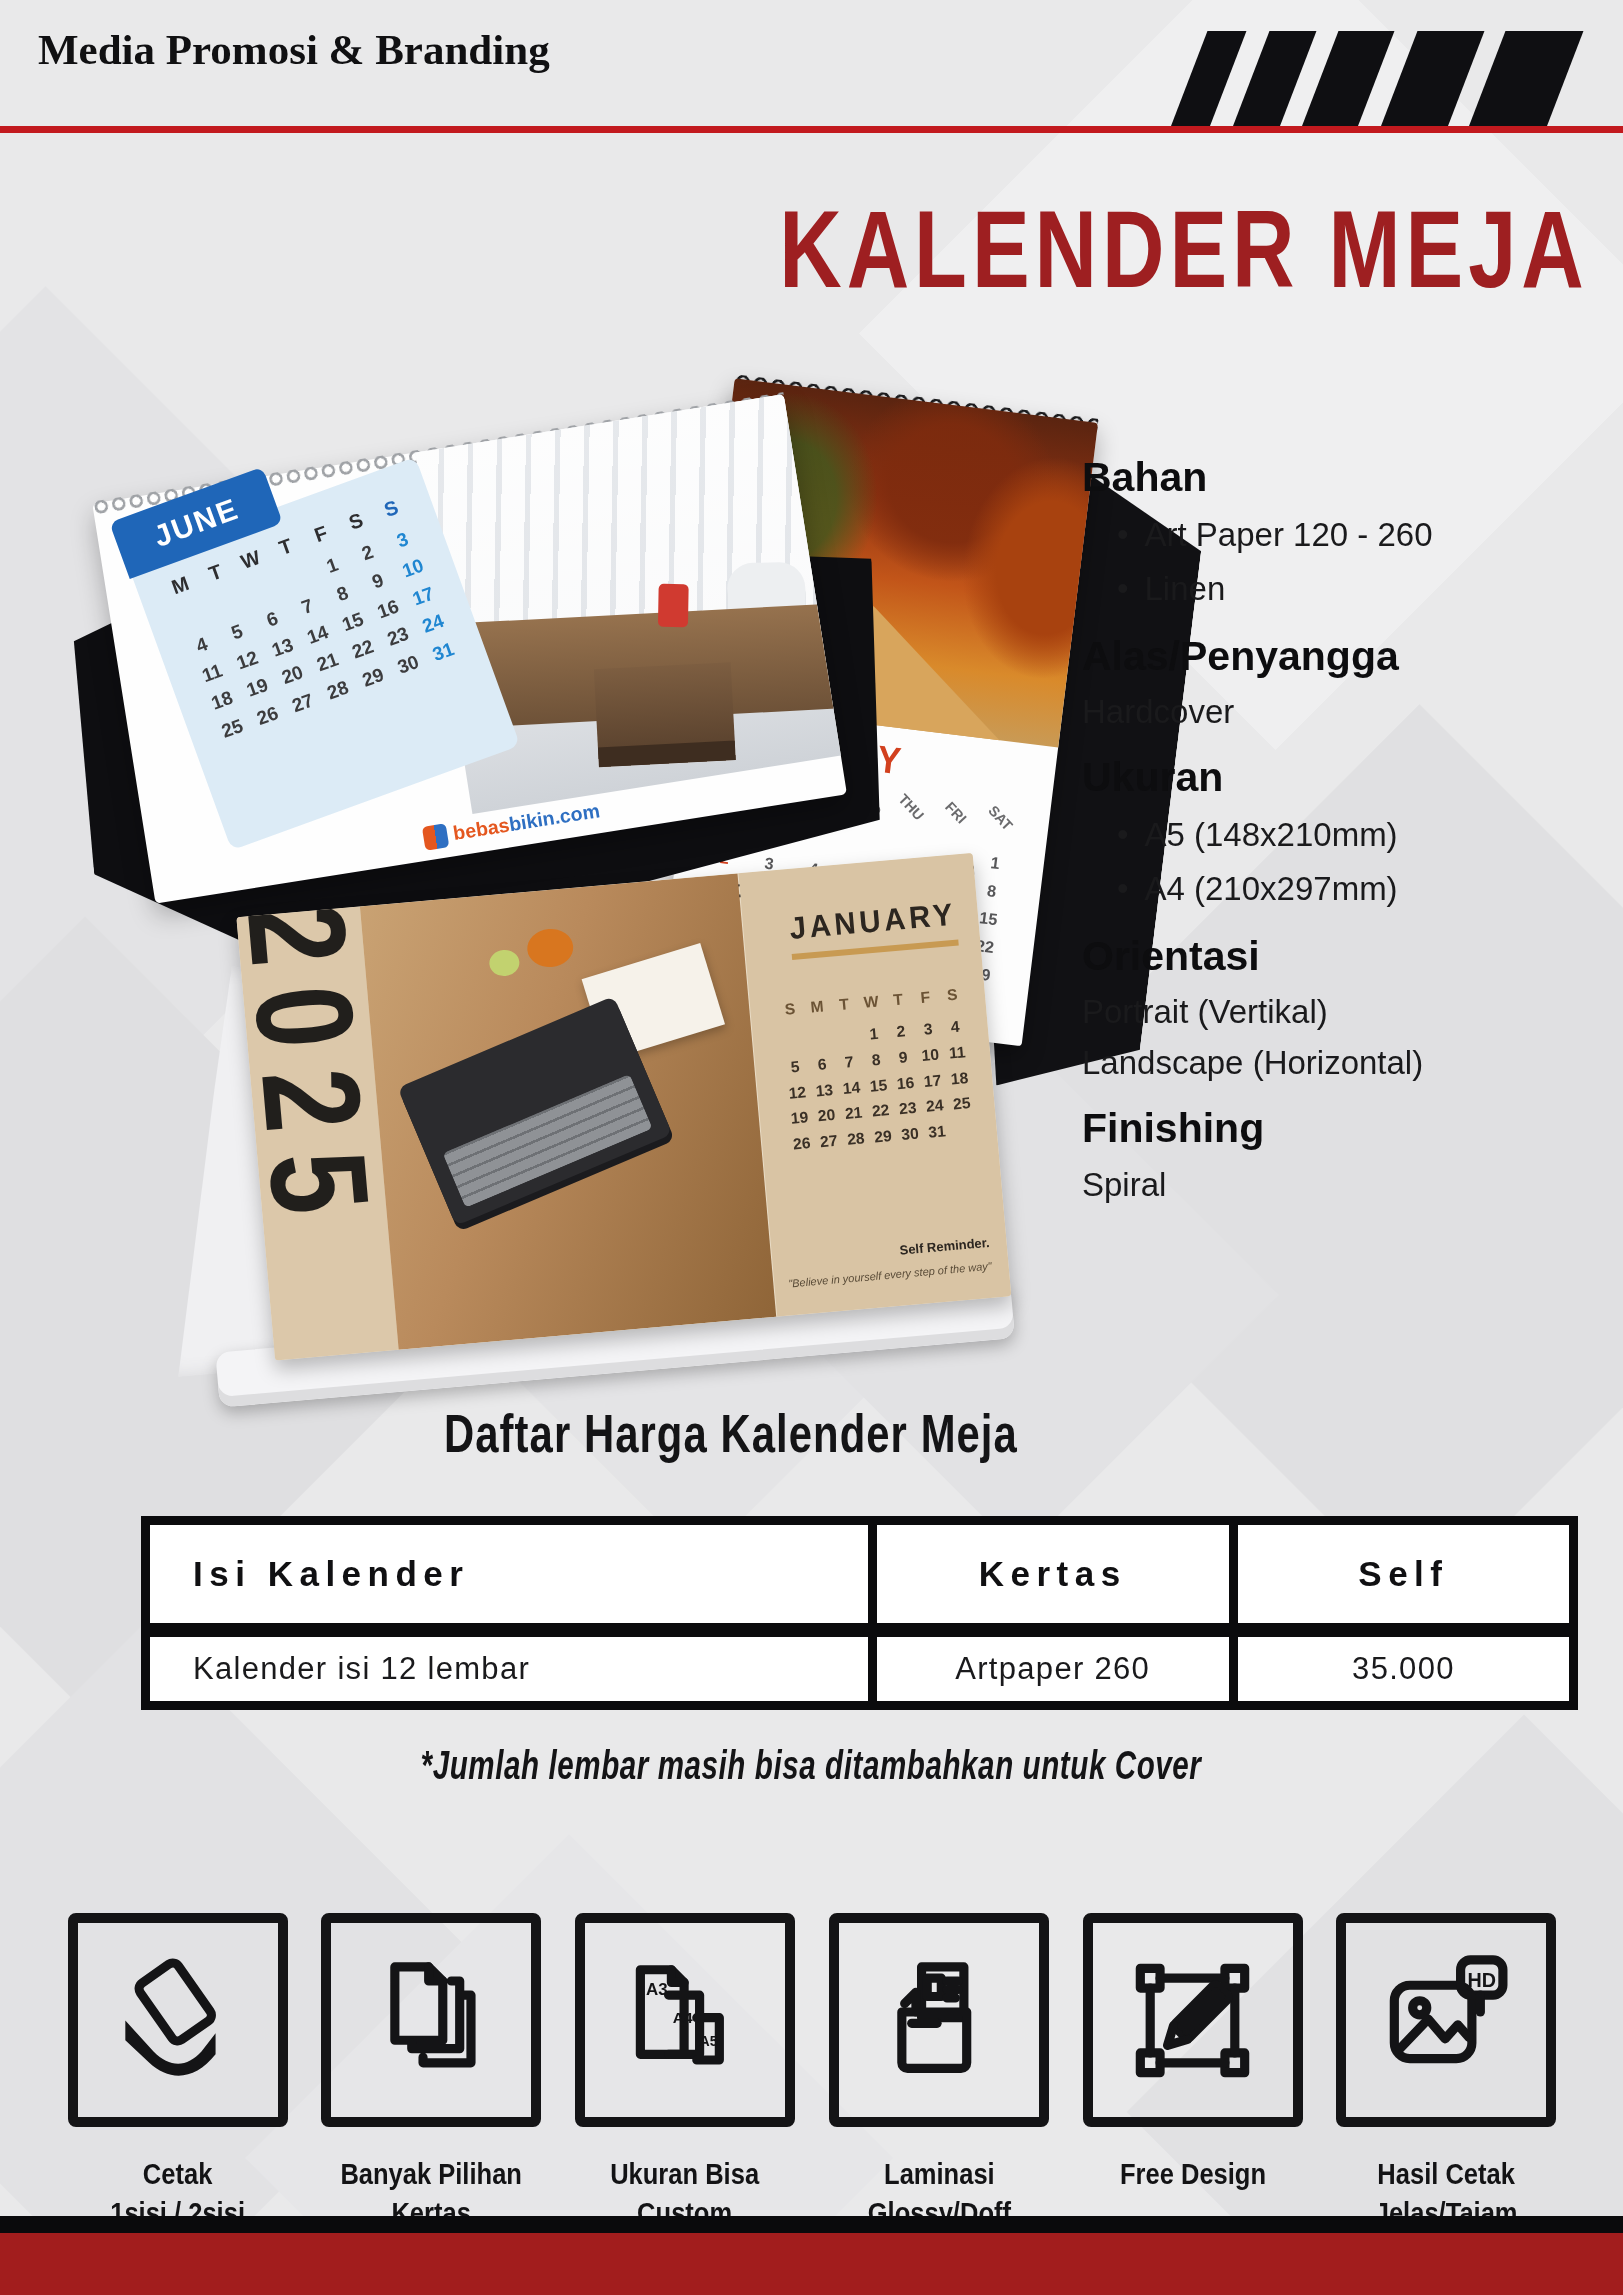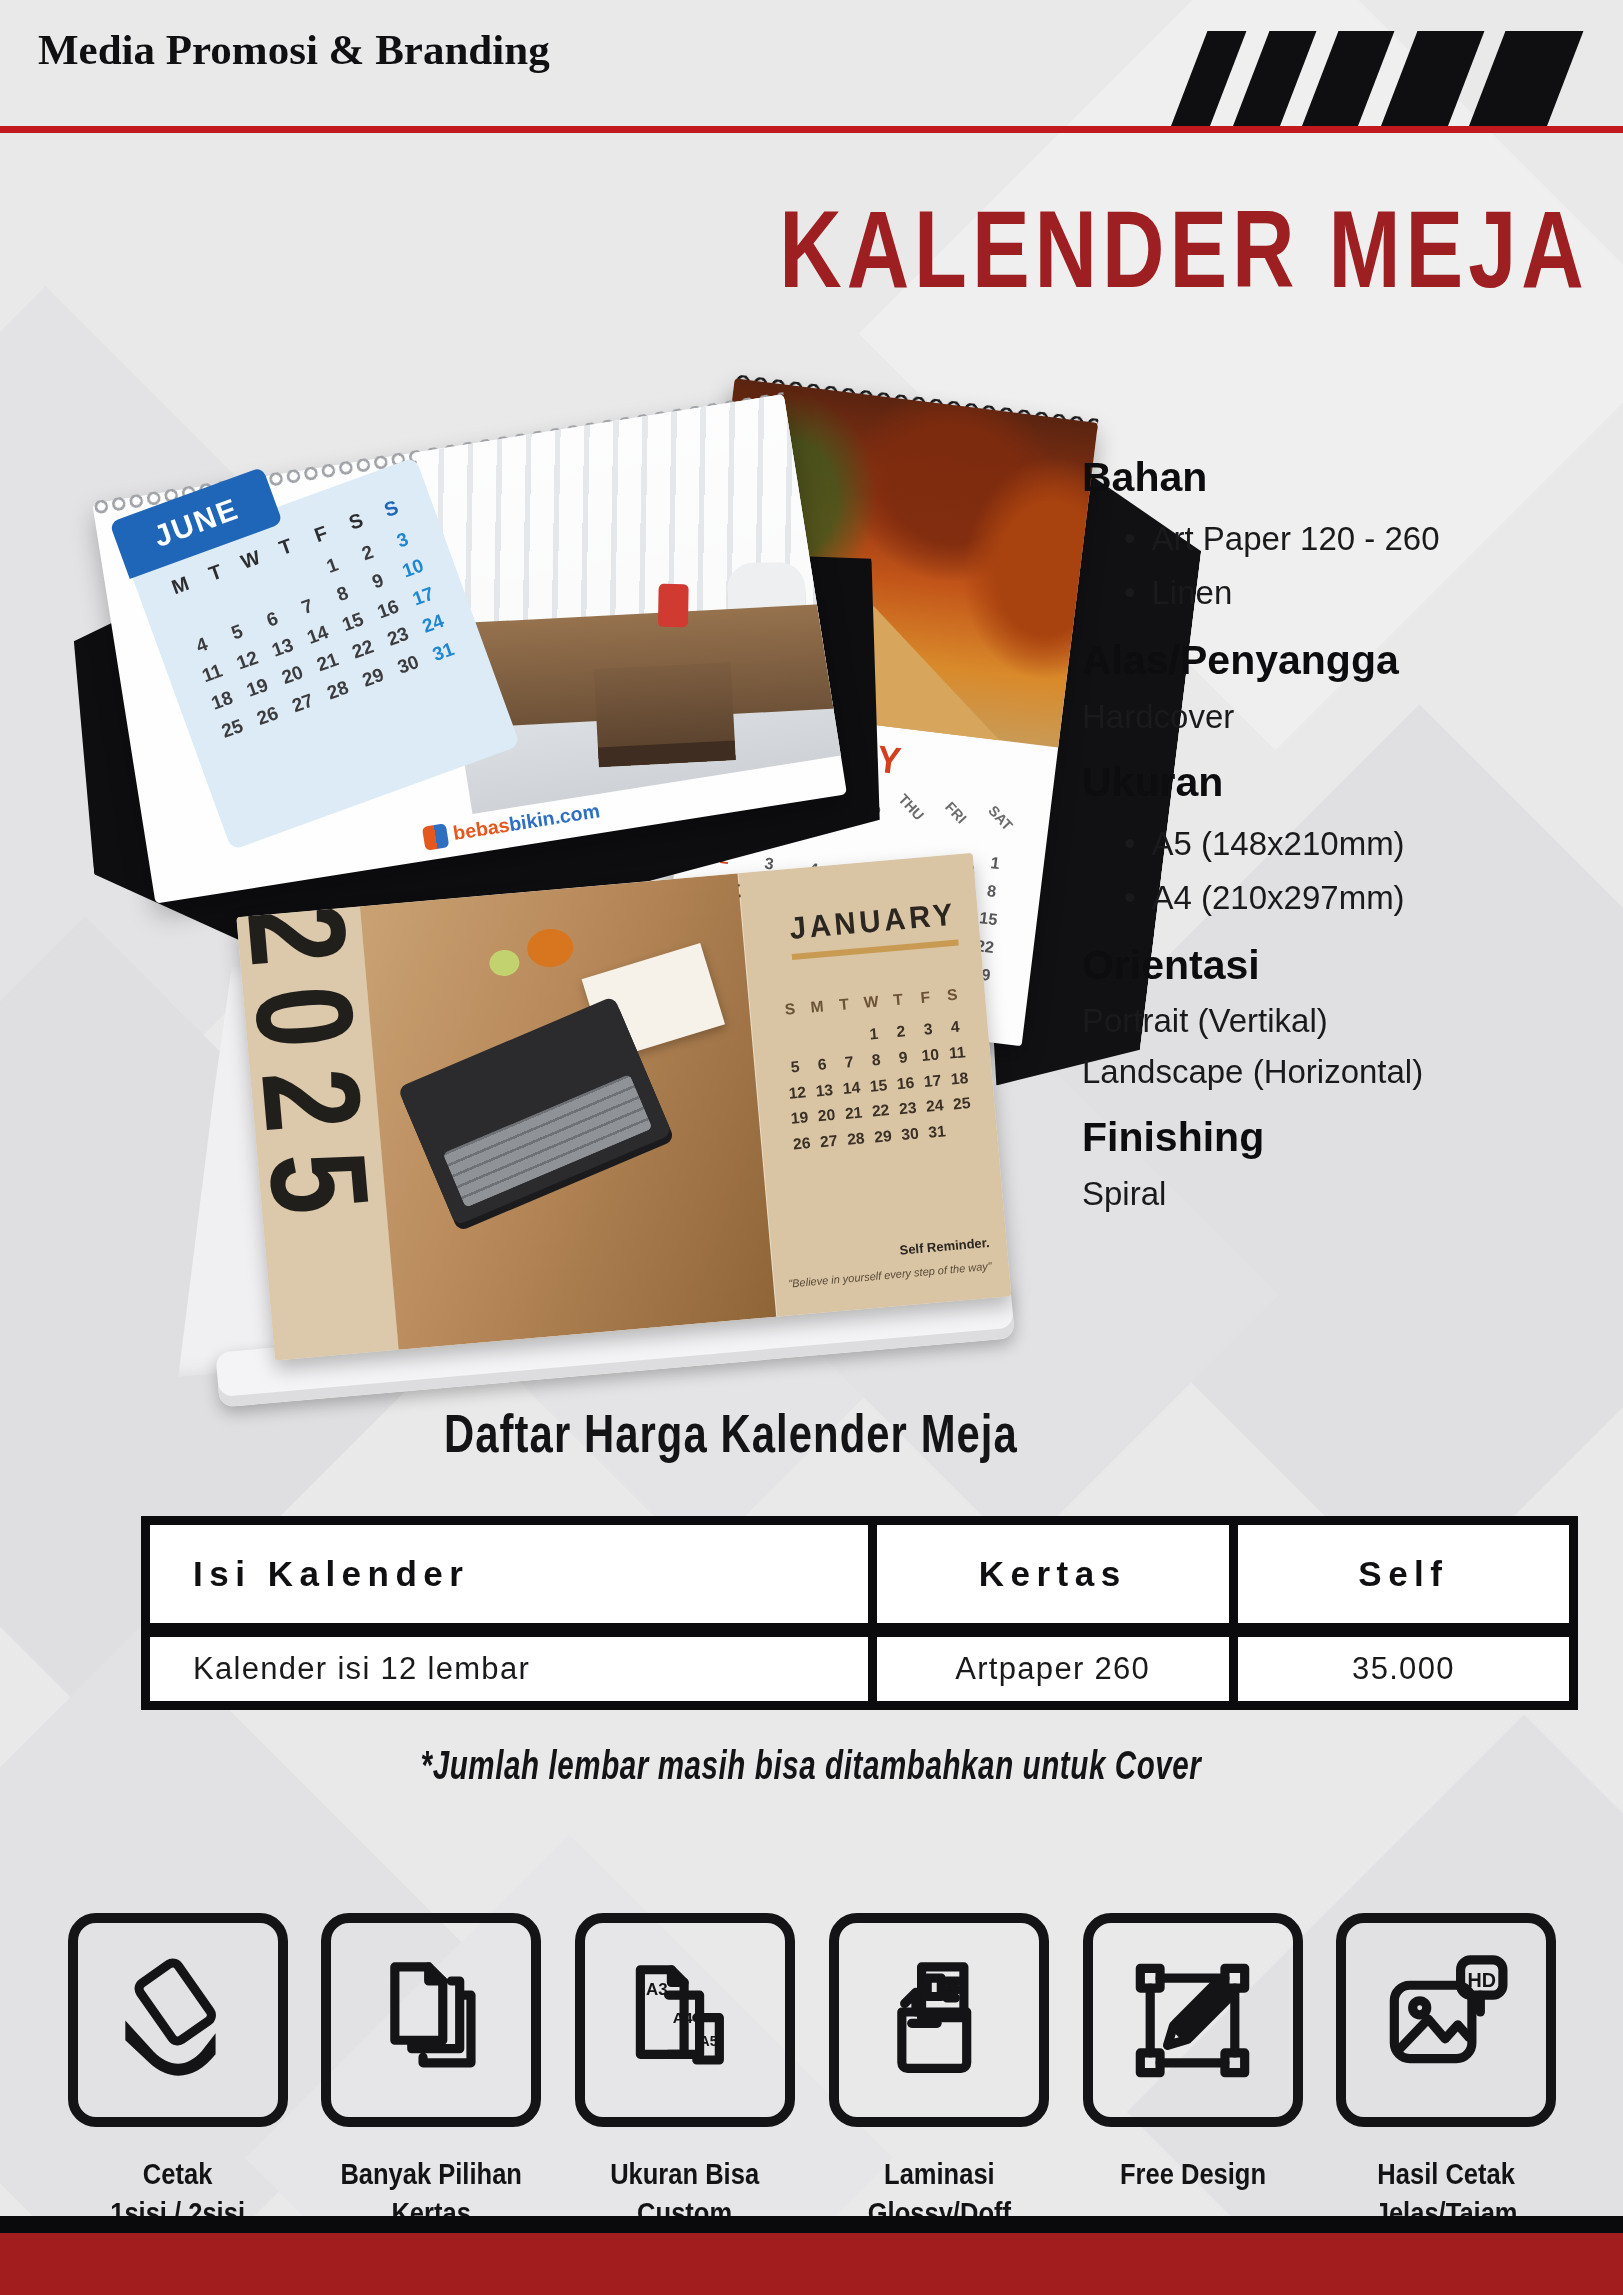--- a/index.html
+++ b/index.html
@@ -27,21 +27,21 @@
   .s1{left:1171px;width:39px;}.s2{left:1233px;width:47px;}.s3{left:1302px;width:56px;}
   .s4{left:1381px;width:67px;}.s5{left:1469px;width:78px;}
 
   .title{position:absolute;right:34px;top:191px;z-index:5;white-space:nowrap;
      font-size:103px;font-weight:800;letter-spacing:5.9px;color:#9E1F21;
      transform:scale(.84,1.06);transform-origin:right center;}
 
   
   .specs{position:absolute;left:1082px;top:437px;width:536px;z-index:6;}
   .spec-h{font-size:41px;font-weight:700;color:#0D0D0F;margin:17px 0 6.5px 0;}
-  .spec-ul{list-style:none;margin:11px;padding:0 0 0 31px;}
+  .spec-ul{list-style:none;margin:4px;padding:0 0 0 31px;}
   .spec-ul li{font-size:33px;line-height:54px;color:#1A1A1C;position:relative;padding-left:27.5px;}
   .spec-ul li::before{content:"•";position:absolute;left:0;top:0;font-size:33px;}
   .spec-v{font-size:33px;line-height:51px;color:#1A1A1C;}
 
   
   .mock{position:absolute;z-index:3;}
   .spiral{position:absolute;left:0;right:0;height:29px;
      background-image:radial-gradient(circle at 8.5px 14.4px, transparent 0 3.9px, #1A1A1C 4.3px 6.5px, transparent 6.9px);
      background-size:17.7px 29px;background-repeat:repeat-x;}
   .spiral.light{background-image:radial-gradient(circle at 8.5px 14.4px, transparent 0 3.9px, #9FA2A6 4.3px 6.5px, transparent 6.9px),
@@ -148,21 +148,21 @@
   .pt-head.first{justify-content:flex-start;padding-left:43px;}
   .pt-data{height:64px;font-size:31px;letter-spacing:1.3px;color:#1A1A1C;}
   .pt-data.first{justify-content:flex-start;padding-left:43px;}
   .note{position:absolute;left:0;top:1745px;width:1623px;text-align:center;z-index:6;}
   .note span{display:inline-block;font-size:37px;font-weight:700;font-style:italic;letter-spacing:0.7px;
      transform:scale(.8,1.08);color:#141416;}
 
   
   .features{position:absolute;left:63px;top:1913px;width:1498px;display:flex;justify-content:space-between;z-index:6;}
   .feat{width:229px;display:flex;flex-direction:column;align-items:center;}
-  .feat-box{width:200px;height:194px;border:10.5px solid #141416;border-radius:28px;background:transparent;
+  .feat-box{width:200px;height:194px;border:10.5px solid #141416;border-radius:8px;background:transparent;
      display:flex;align-items:center;justify-content:center;}
   .feat-box svg{width:141px;height:141px;}
   .feat-label{margin-top:27.5px;text-align:center;font-size:29px;font-weight:700;line-height:1.35;color:#131315;
      transform:scaleX(.88);}
   .ico{stroke:#141416;stroke-width:6.5;fill:none;stroke-linecap:round;stroke-linejoin:round;}
   .ico text{fill:#141416;stroke:none;font-family:"Liberation Sans",sans-serif;font-weight:700;}
 
   
   .foot-black{position:absolute;left:0;top:2216px;width:1623px;height:17px;background:#0A0A0C;z-index:7;}
   .foot-red{position:absolute;left:0;top:2233px;width:1623px;height:63px;background:#A21D1D;z-index:7;}

